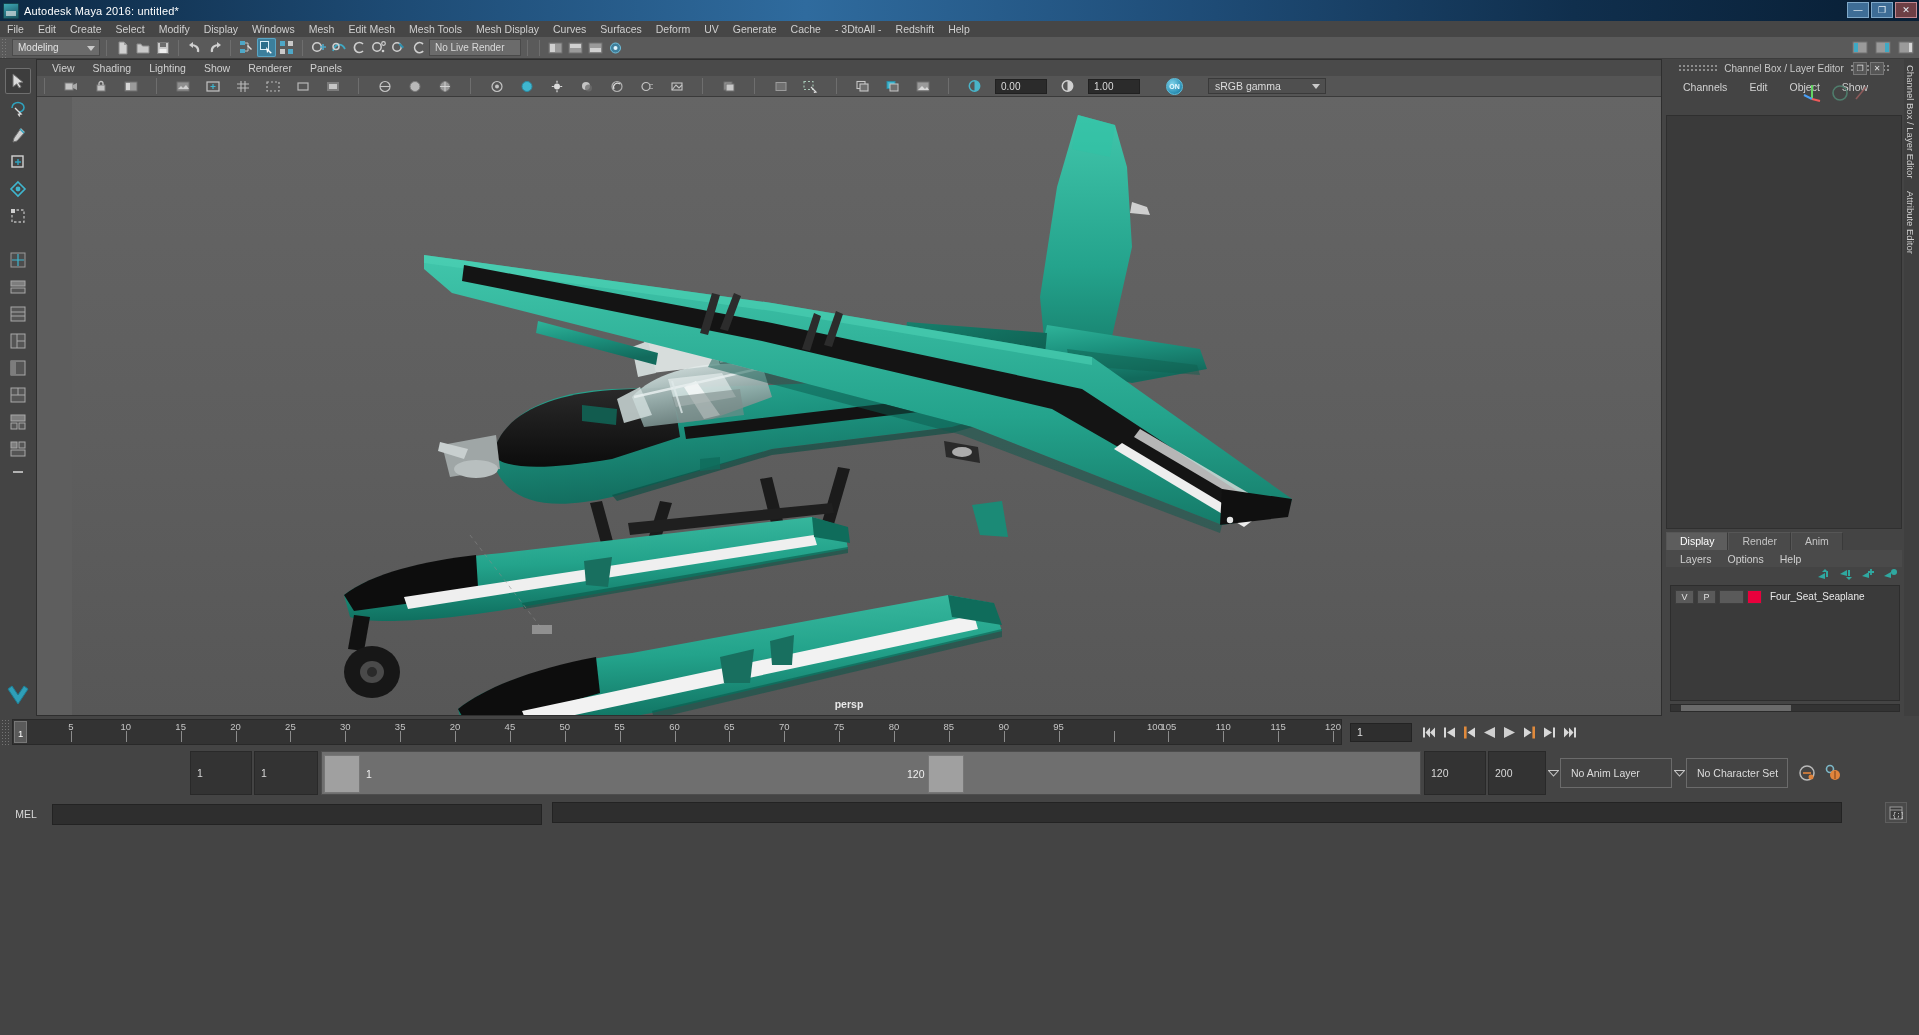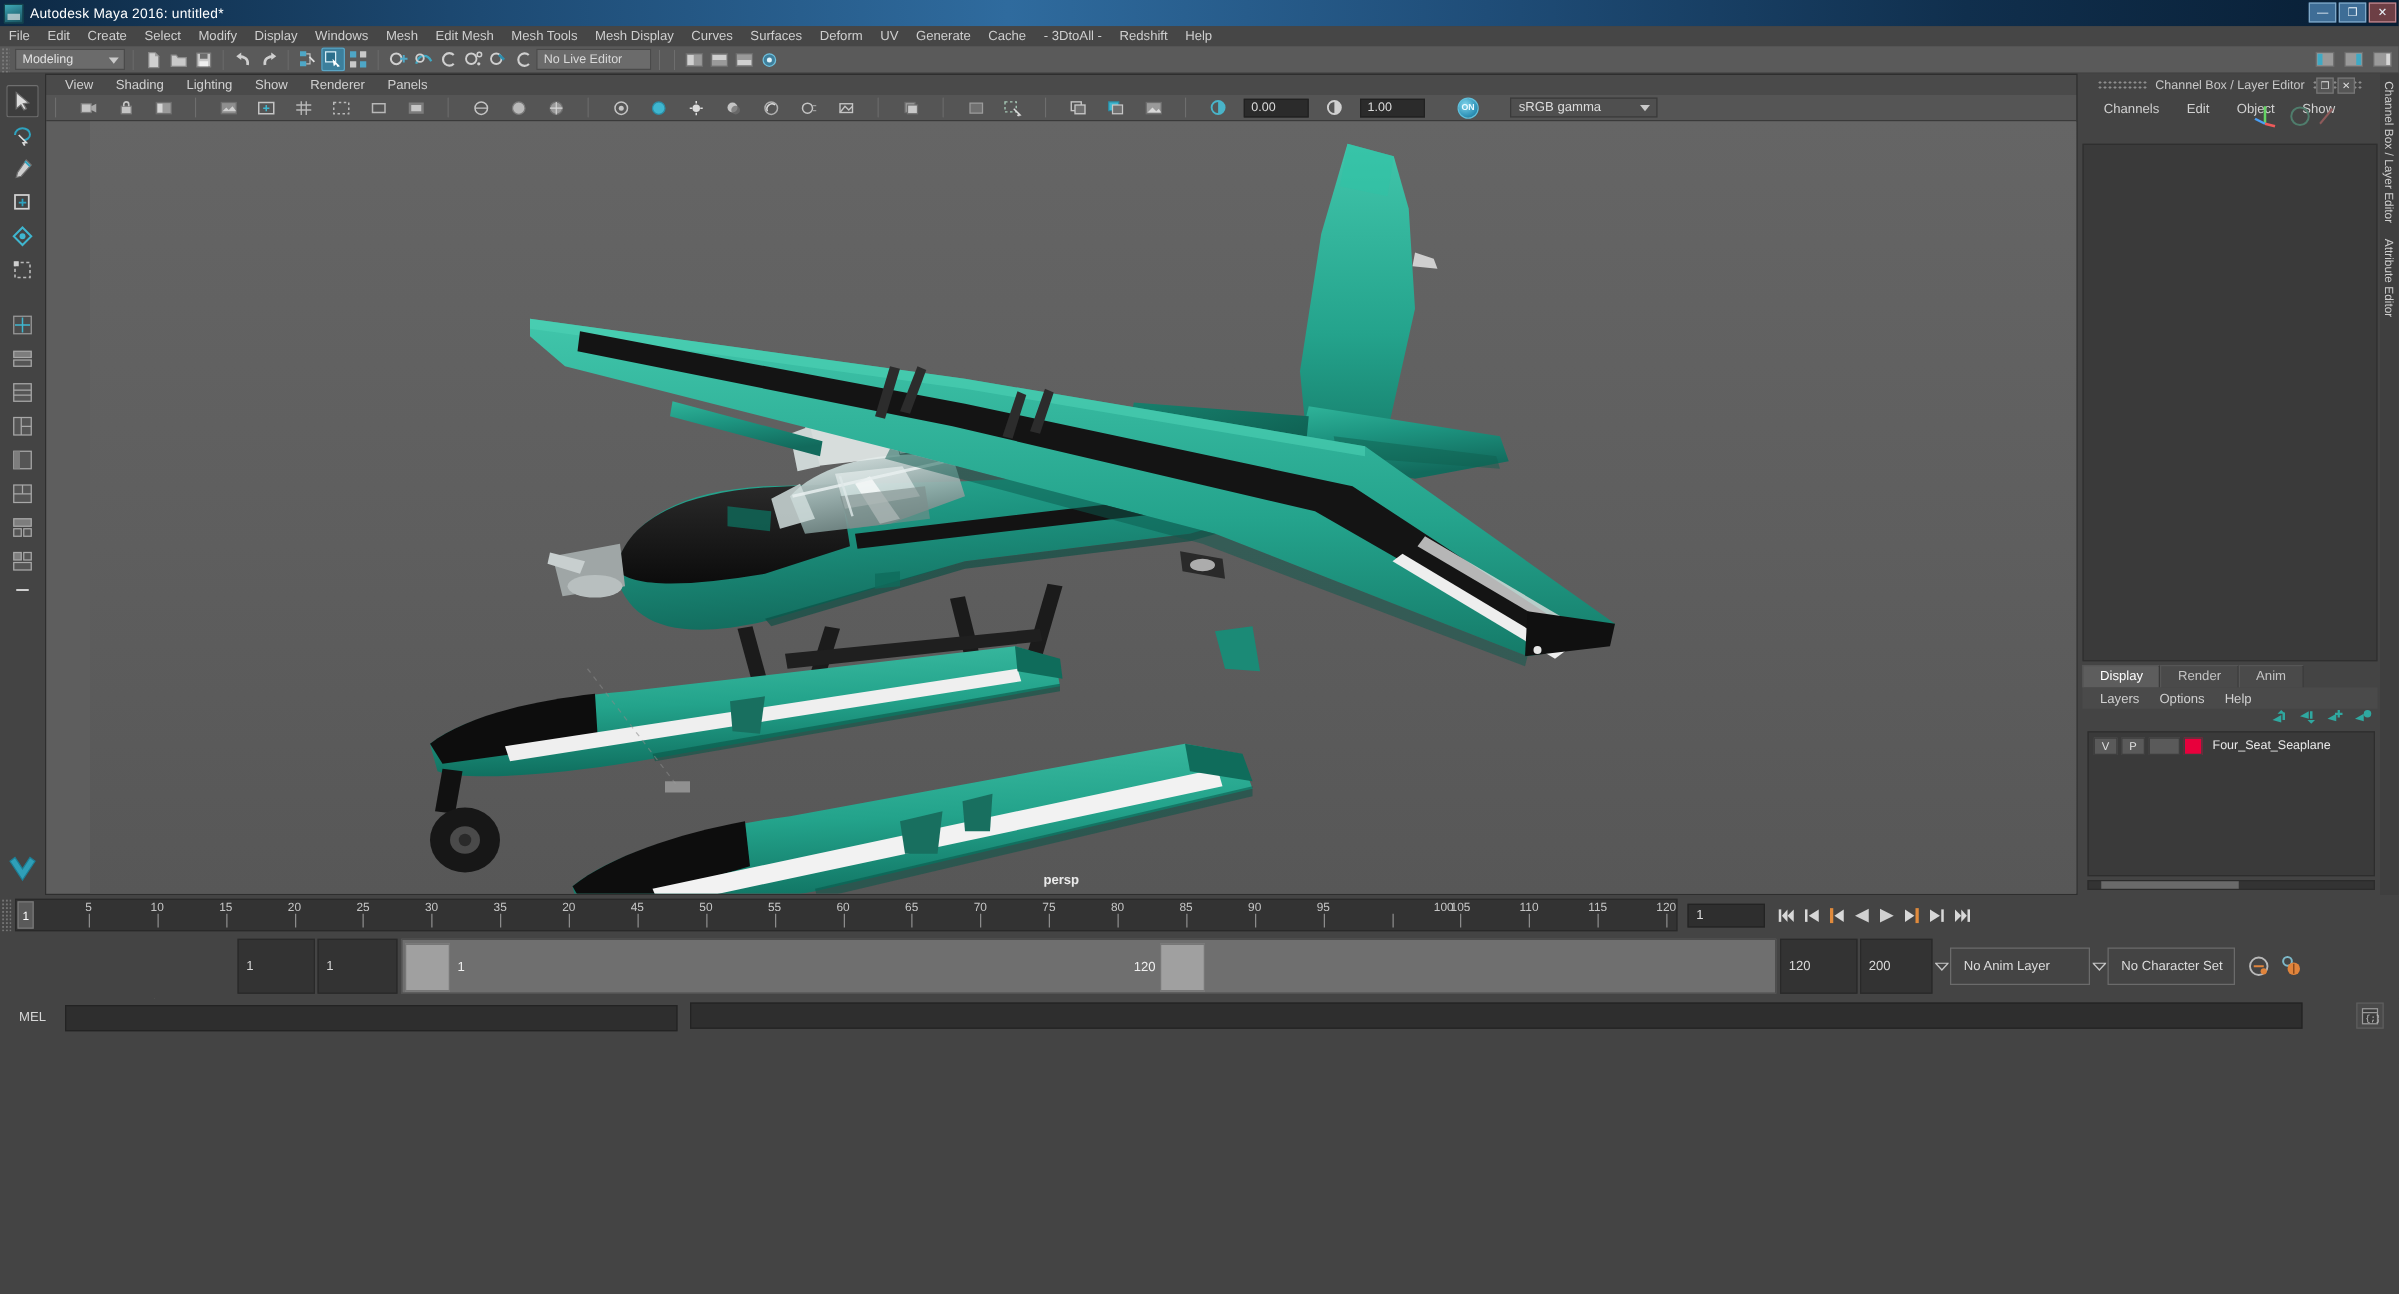--- a/index.html
+++ b/index.html
@@ -433,21 +433,21 @@
           <circle cx="6" cy="7" r="4.2" stroke="#cfcfcf" stroke-width="1.5" fill="none"></circle>
           <path d="M9 3l4 4-1.5 1.5L7.5 4.5z" fill="#2e8fae"></path>
         </svg>
     </div>
     <div class="tbtn">
       <svg width="16" height="15" viewBox="0 0 16 15">
           <path d="M12 4a5 5 0 1 0 .2 7.2" stroke="#cfcfcf" stroke-width="1.7" fill="none"></path>
         </svg>
     </div>
     <div class="livefield">
-      <span>No Live Editor</span>
+      <span>No Live Render</span>
     </div>
     <div class="sep"></div>
     <div class="sep"></div>
 
     <div class="tbtn">
       <svg width="15" height="14" viewBox="0 0 15 14">
           <rect x="1" y="2" width="13" height="10" fill="#9a9a9a" stroke="#6e6e6e"></rect>
           <rect x="2" y="3" width="5" height="8" fill="#d0d0d0"></rect>
         </svg>
     </div>

